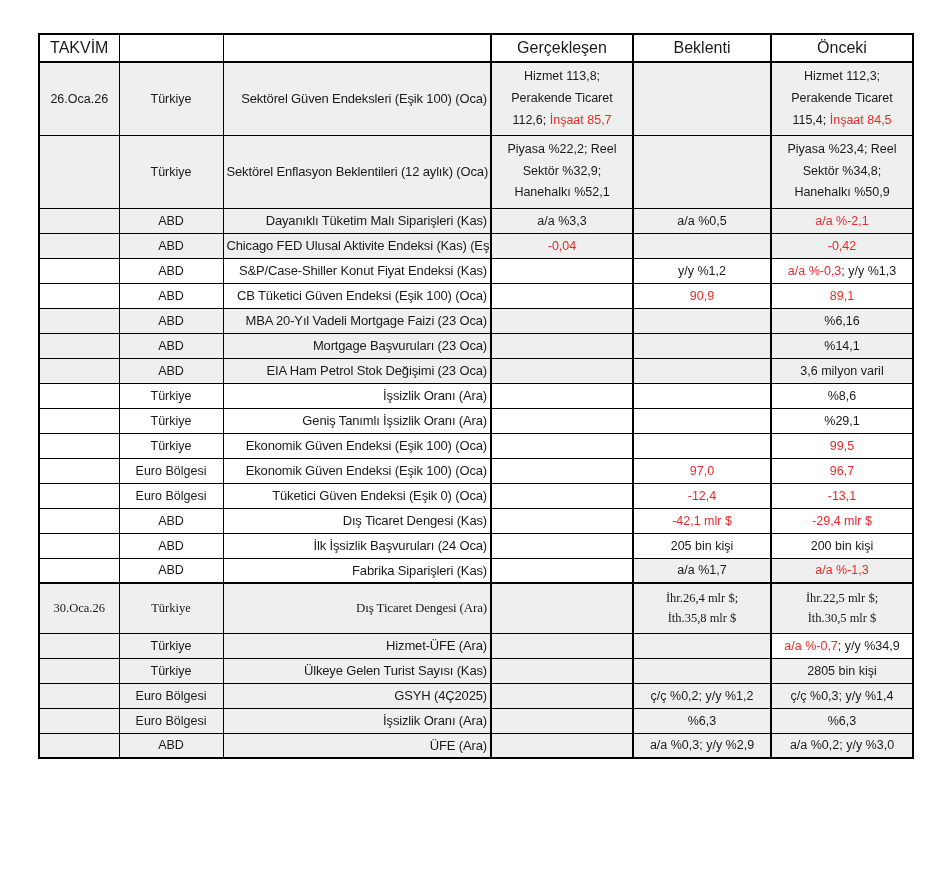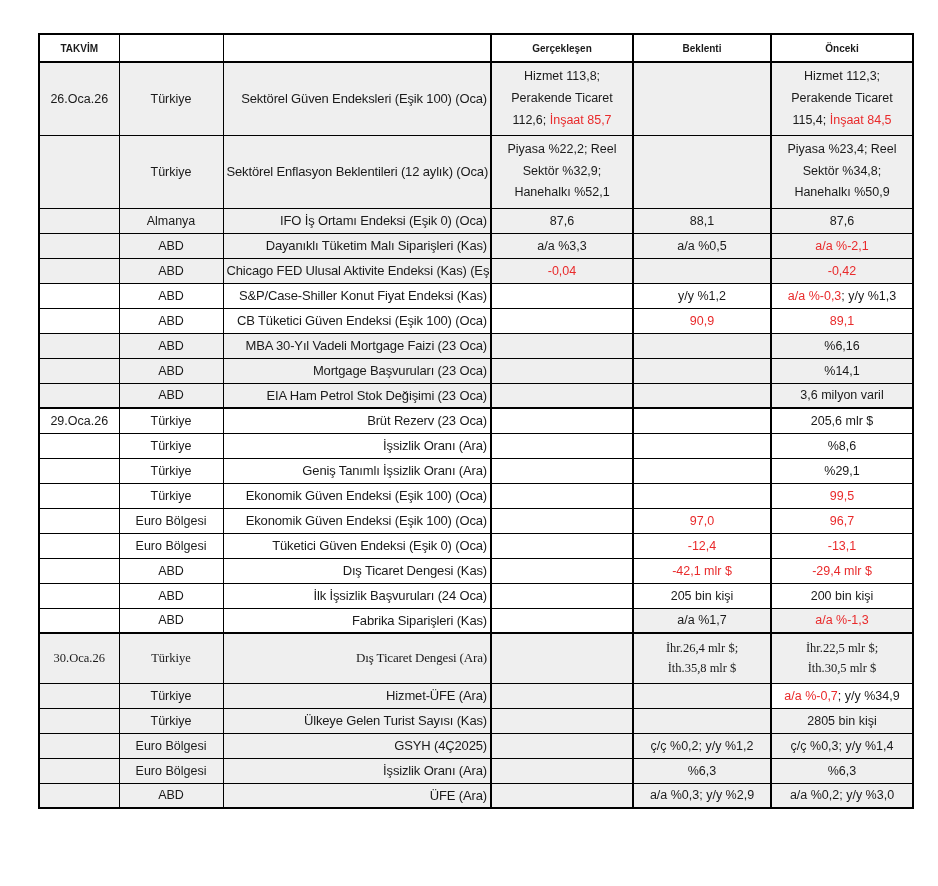--- a/index.html
+++ b/index.html
@@ -11,21 +11,21 @@
     border:2px solid #000;
   }
   col.c-date{width:80px} col.c-country{width:104px} col.c-event{width:268px}
   col.c-actual{width:142px} col.c-expected{width:138px} col.c-previous{width:142px}
   th, td {
     border:1px solid #000; padding:1px 3px; vertical-align:middle;
     font-size:12.5px; overflow:hidden;
   }
   th:nth-child(n+4), td:nth-child(n+4) { border-left-width:2px; }
   thead tr { height:28px; }
-  thead th { font-weight:bold; font-size:10px; text-align:center; background:#fff; border-bottom-width:2px; }
+  thead th { font-weight:normal; font-size:16px; text-align:center; background:#fff; border-bottom-width:2px; }
   tbody tr { height:25px; }
   tr.tall3 { height:73px; }
   tr.tall2 { height:50px;font-family:Liberation Serif, serif; }
   tr.thick-top td { border-top-width:2px; }
   tr.gray td { background:var(--gray); }
   tr.white td { background:#ffffff; }
   td.bg-gray { background:var(--gray) !important; }
   td.bg-white { background:#ffffff !important; }
   tr.bold td { font-weight:bold; }
   td.col-date, td.col-country { text-align:center; }
@@ -77,28 +77,20 @@
         <td class="col-val"><span class="">Piyasa %22,2;  Reel
 Sektör %32,9;
 Hanehalkı %52,1</span></td>
         <td class="col-val"></td>
         <td class="col-val"><span class="">Piyasa %23,4;  Reel
 Sektör %34,8;
 Hanehalkı %50,9</span></td>
       </tr>
       <tr class="gray">
         <td class="col-date"></td>
-        <td class="col-country">Almanya</td>
-        <td class="col-event">IFO İş Ortamı Endeksi (Eşik 0) (Oca)</td>
-        <td class="col-val"><span class="">87,6</span></td>
-        <td class="col-val"><span class="">88,1</span></td>
-        <td class="col-val"><span class="">87,6</span></td>
-      </tr>
-      <tr class="gray">
-        <td class="col-date"></td>
         <td class="col-country">ABD</td>
         <td class="col-event">Dayanıklı Tüketim Malı Siparişleri (Kas)</td>
         <td class="col-val"><span class="">a/a %3,3</span></td>
         <td class="col-val"><span class="">a/a %0,5</span></td>
         <td class="col-val"><span class="red">a/a %-2,1</span></td>
       </tr>
       <tr class="gray">
         <td class="col-date"></td>
         <td class="col-country">ABD</td>
         <td class="col-event">Chicago FED Ulusal Aktivite Endeksi (Kas) (Eşik 2)</td>
@@ -118,48 +110,40 @@
         <td class="col-date"></td>
         <td class="col-country">ABD</td>
         <td class="col-event">CB Tüketici Güven Endeksi (Eşik 100) (Oca)</td>
         <td class="col-val"></td>
         <td class="col-val"><span class="red">90,9</span></td>
         <td class="col-val"><span class="red">89,1</span></td>
       </tr>
       <tr class="gray">
         <td class="col-date"></td>
         <td class="col-country">ABD</td>
-        <td class="col-event">MBA 30-Yıl Vadeli Mortgage Faizi (23 Oca)</td>
+        <td class="col-event">MBA 20-Yıl Vadeli Mortgage Faizi (23 Oca)</td>
         <td class="col-val"></td>
         <td class="col-val"></td>
         <td class="col-val"><span class="">%6,16</span></td>
       </tr>
       <tr class="gray">
         <td class="col-date"></td>
         <td class="col-country">ABD</td>
         <td class="col-event">Mortgage Başvuruları (23 Oca)</td>
         <td class="col-val"></td>
         <td class="col-val"></td>
         <td class="col-val"><span class="">%14,1</span></td>
       </tr>
       <tr class="gray">
         <td class="col-date"></td>
         <td class="col-country">ABD</td>
         <td class="col-event">EIA Ham Petrol Stok Değişimi (23 Oca)</td>
         <td class="col-val"></td>
         <td class="col-val"></td>
         <td class="col-val"><span class="">3,6 milyon varil</span></td>
-      </tr>
-      <tr class="white thick-top">
-        <td class="col-date">29.Oca.26</td>
-        <td class="col-country">Türkiye</td>
-        <td class="col-event">Brüt Rezerv (23 Oca)</td>
-        <td class="col-val"></td>
-        <td class="col-val"></td>
-        <td class="col-val"><span class="">205,6 mlr $</span></td>
       </tr>
       <tr class="white">
         <td class="col-date"></td>
         <td class="col-country">Türkiye</td>
         <td class="col-event">İşsizlik Oranı (Ara)</td>
         <td class="col-val"></td>
         <td class="col-val"></td>
         <td class="col-val"><span class="">%8,6</span></td>
       </tr>
       <tr class="white">

